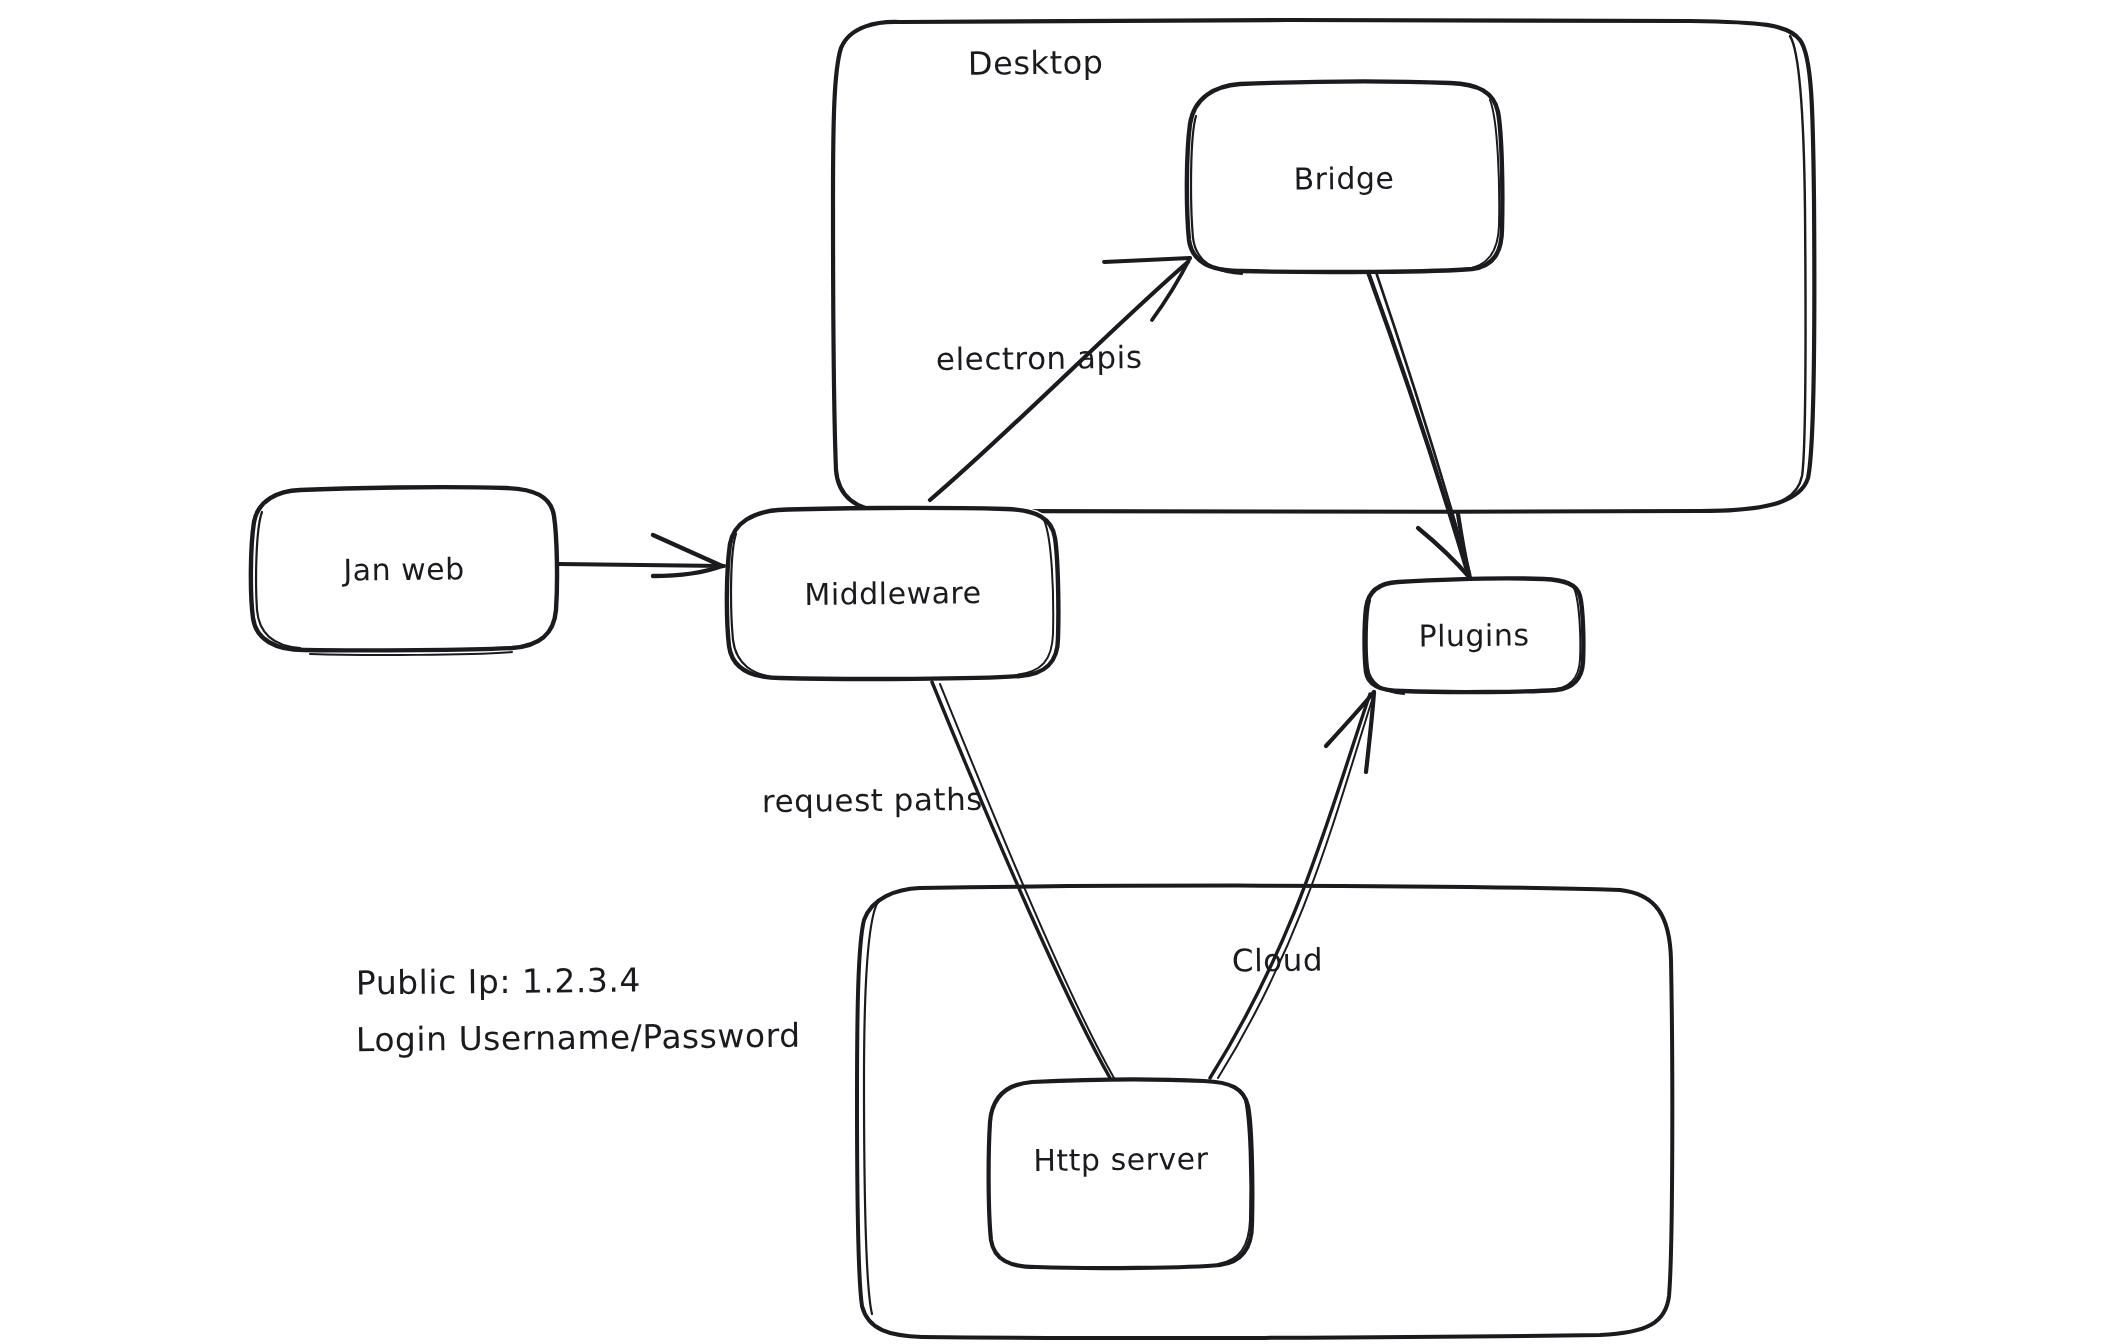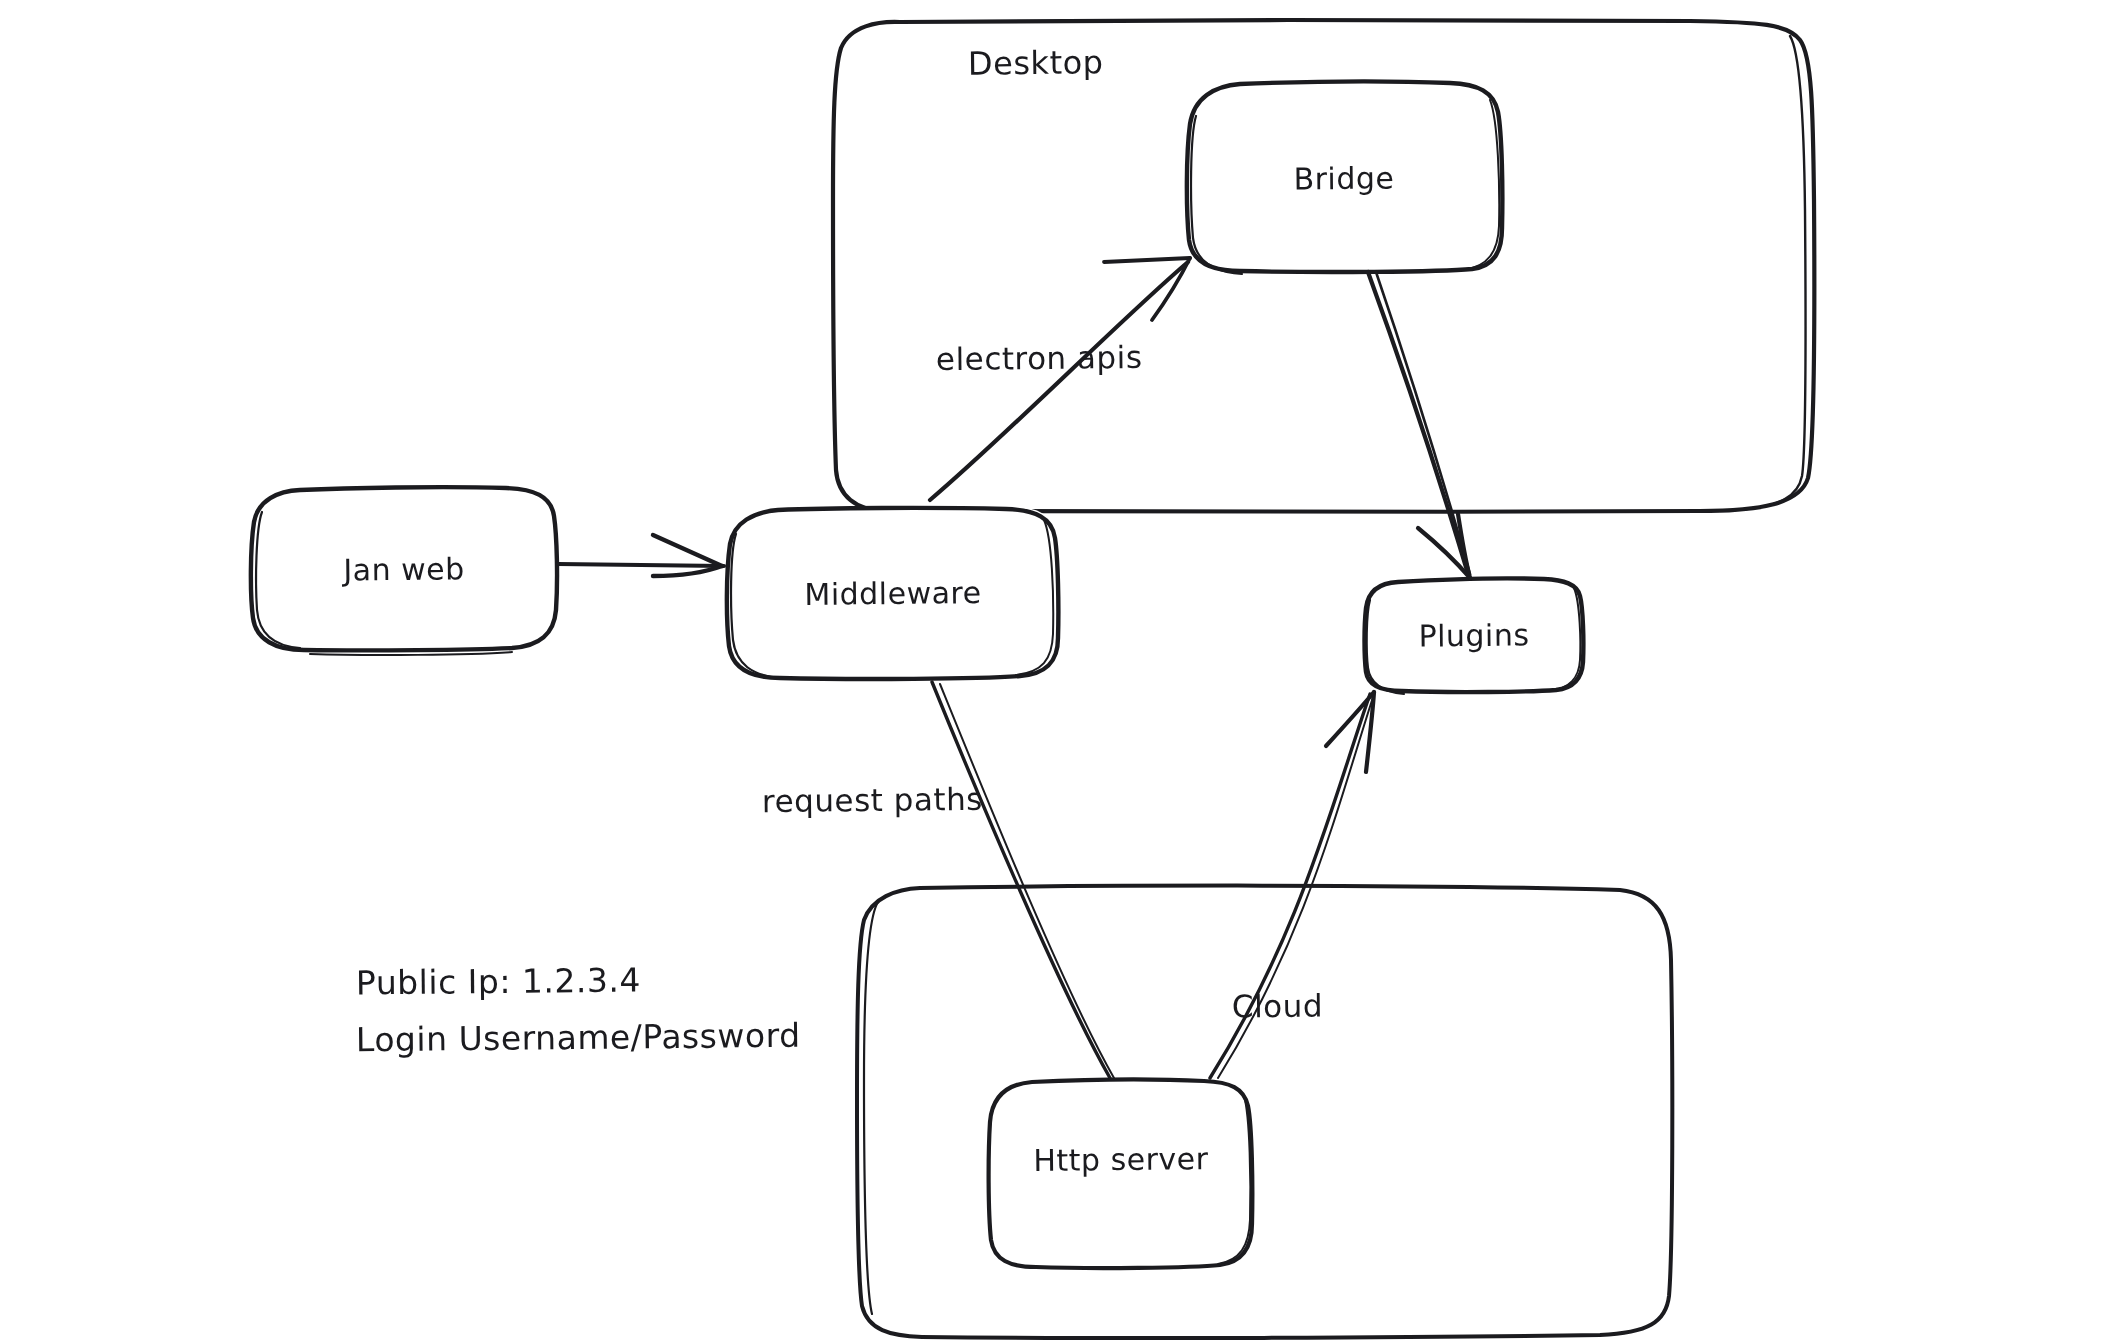--- a/index.html
+++ b/index.html
@@ -253,19 +253,19 @@
   <div class="hand-text node-label" style="left:1188px; top:161px; width:312px;">Bridge</div>
 
   <div class="hand-text node-label" style="left:1364px; top:618px; width:220px;">Plugins</div>
 
   <div class="hand-text node-label" style="left:988px; top:1142px; width:266px;">Http server</div>
 
   <div class="hand-text edge-label" style="left:936px; top:340px;">electron apis</div>
 
   <div class="hand-text edge-label" style="left:762px; top:782px;">request paths</div>
 
-  <div class="hand-text edge-label" style="left:1232px; top:942px;margin-top:46px;">Cloud</div>
+  <div class="hand-text edge-label" style="left:1232px; top:942px;">Cloud</div>
 
   <div class="hand-text note-text" style="left:356px; top:960px;">Public Ip: 1.2.3.4</div>
 
   <div class="hand-text note-text" style="left:356px; top:1016px;">Login Username/Password</div>
 
 </div>
 
 </body></html>

